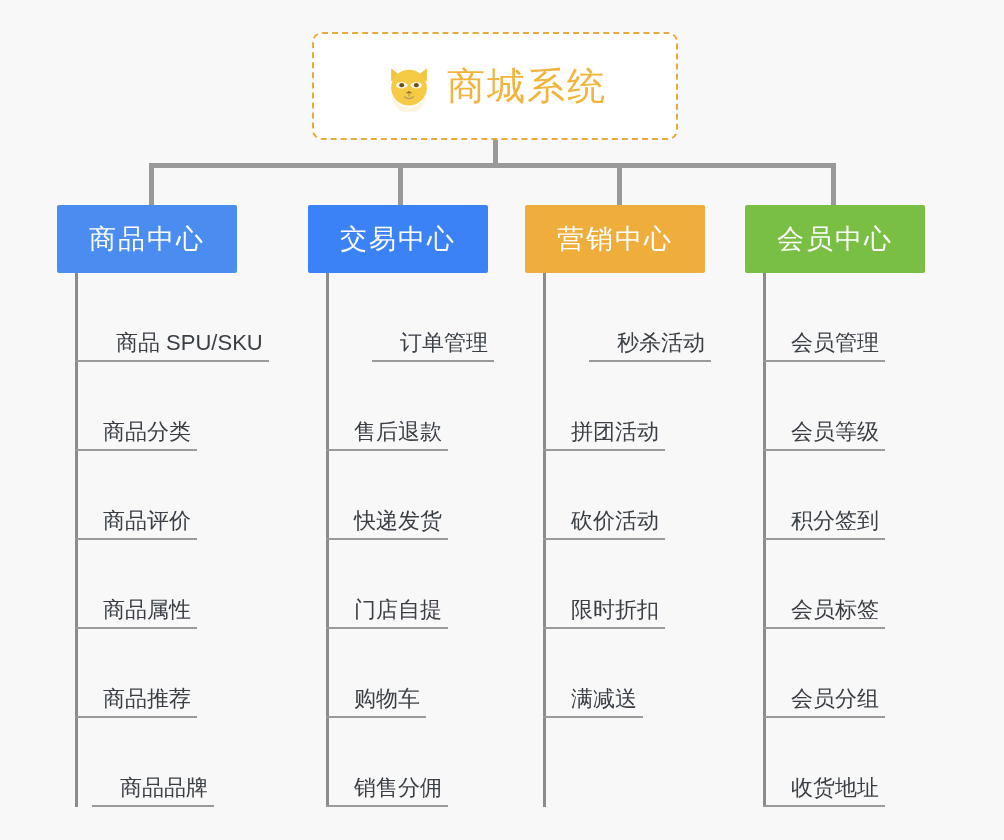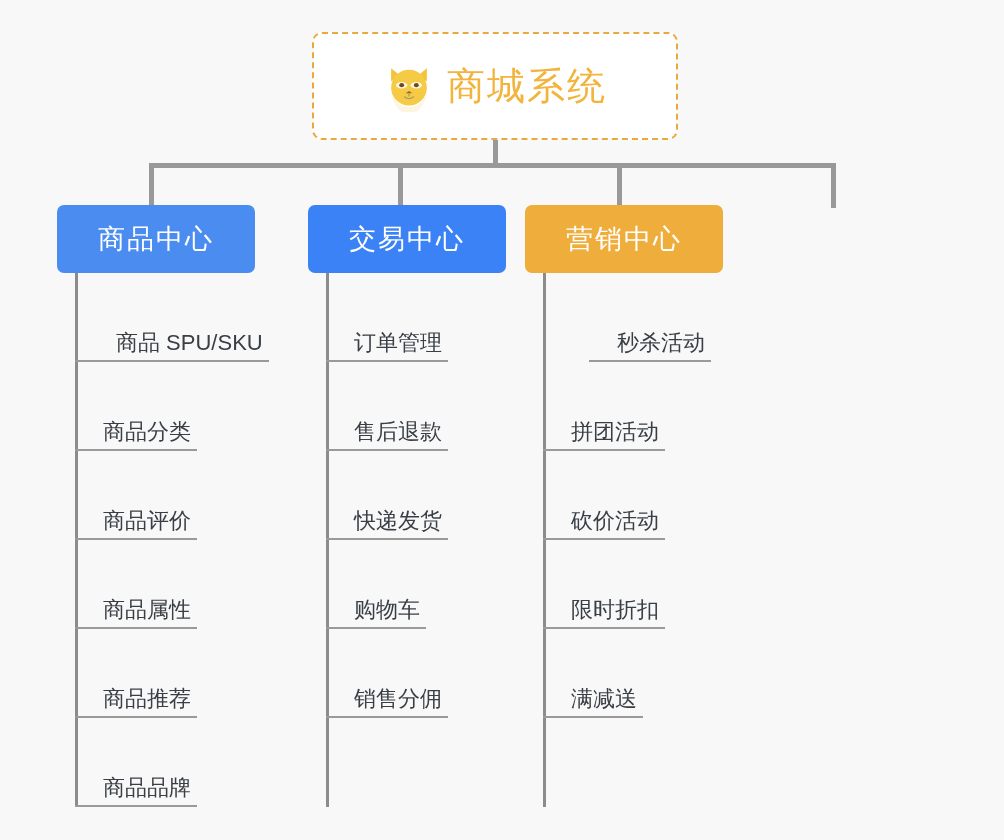--- a/index.html
+++ b/index.html
@@ -74,23 +74,23 @@
   }
 
   
   .column {
     position: absolute;
     top: 205px;
     width: 186px;
   }
 
   .cat-box {
-    width: 198px;
+    width: 180px;
     height: 68px;
-    border-radius: 7px;
+    border-radius: 2px;
     display: flex;
     align-items: center;
     justify-content: center;
     color: #ffffff;
     font-size: 27px;
     letter-spacing: 2px;
     line-height: 1;
   }
 
   .spine {
@@ -171,38 +171,41 @@
         <div class="item">
           <span class="item-label" style="border-bottom-color: rgb(154, 154, 154);">商品评价</span>
         </div>
         <div class="item">
           <span class="item-label" style="border-bottom-color: rgb(154, 154, 154);">商品属性</span>
         </div>
         <div class="item">
           <span class="item-label" style="border-bottom-color: rgb(154, 154, 154);">商品推荐</span>
         </div>
         <div class="item">
-          <span class="item-label" style="border-bottom-color: rgb(154, 154, 154);">商品品牌</span>
+          <span class="item-label" style="border-bottom-color: rgb(154, 154, 154); margin-left: 17px;">商品品牌</span>
         </div>
       </div>
     </div>
   <div class="column" style="left:308px">
       <div class="cat-box" style="background: #3b82f6;">
         <span>交易中心</span>
       </div>
       <div class="spine" style="background: rgb(140, 140, 140); height: 534px;"></div>
       <div class="items">
         <div class="item">
-          <span class="item-label" style="border-bottom-color: rgb(154, 154, 154);">订单管理</span>
+          <span class="item-label" style="border-bottom-color: rgb(154, 154, 154); margin-left: 46px;">订单管理</span>
         </div>
         <div class="item">
           <span class="item-label" style="border-bottom-color: rgb(154, 154, 154);">售后退款</span>
         </div>
         <div class="item">
           <span class="item-label" style="border-bottom-color: rgb(154, 154, 154);">快递发货</span>
+        </div>
+        <div class="item">
+          <span class="item-label" style="border-bottom-color: rgb(154, 154, 154);">门店自提</span>
         </div>
         <div class="item">
           <span class="item-label" style="border-bottom-color: rgb(154, 154, 154);">购物车</span>
         </div>
         <div class="item">
           <span class="item-label" style="border-bottom-color: rgb(154, 154, 154);">销售分佣</span>
         </div>
       </div>
     </div>
   <div class="column" style="left:525px">
@@ -221,14 +224,40 @@
           <span class="item-label" style="border-bottom-color: rgb(154, 154, 154);">砍价活动</span>
         </div>
         <div class="item">
           <span class="item-label" style="border-bottom-color: rgb(154, 154, 154);">限时折扣</span>
         </div>
         <div class="item">
           <span class="item-label" style="border-bottom-color: rgb(154, 154, 154);">满减送</span>
         </div>
       </div>
     </div>
+  <div class="column" style="left:745px">
+      <div class="cat-box" style="background: rgb(121, 191, 67);">
+        <span>会员中心</span>
+      </div>
+      <div class="spine" style="background: rgb(140, 140, 140); height: 534px;"></div>
+      <div class="items">
+        <div class="item">
+          <span class="item-label" style="border-bottom-color: rgb(154, 154, 154);">会员管理</span>
+        </div>
+        <div class="item">
+          <span class="item-label" style="border-bottom-color: rgb(154, 154, 154);">会员等级</span>
+        </div>
+        <div class="item">
+          <span class="item-label" style="border-bottom-color: rgb(154, 154, 154);">积分签到</span>
+        </div>
+        <div class="item">
+          <span class="item-label" style="border-bottom-color: rgb(154, 154, 154);">会员标签</span>
+        </div>
+        <div class="item">
+          <span class="item-label" style="border-bottom-color: rgb(154, 154, 154);">会员分组</span>
+        </div>
+        <div class="item">
+          <span class="item-label" style="border-bottom-color: rgb(154, 154, 154);">收货地址</span>
+        </div>
+      </div>
+    </div>
 
 </div>
 
 </body></html>

